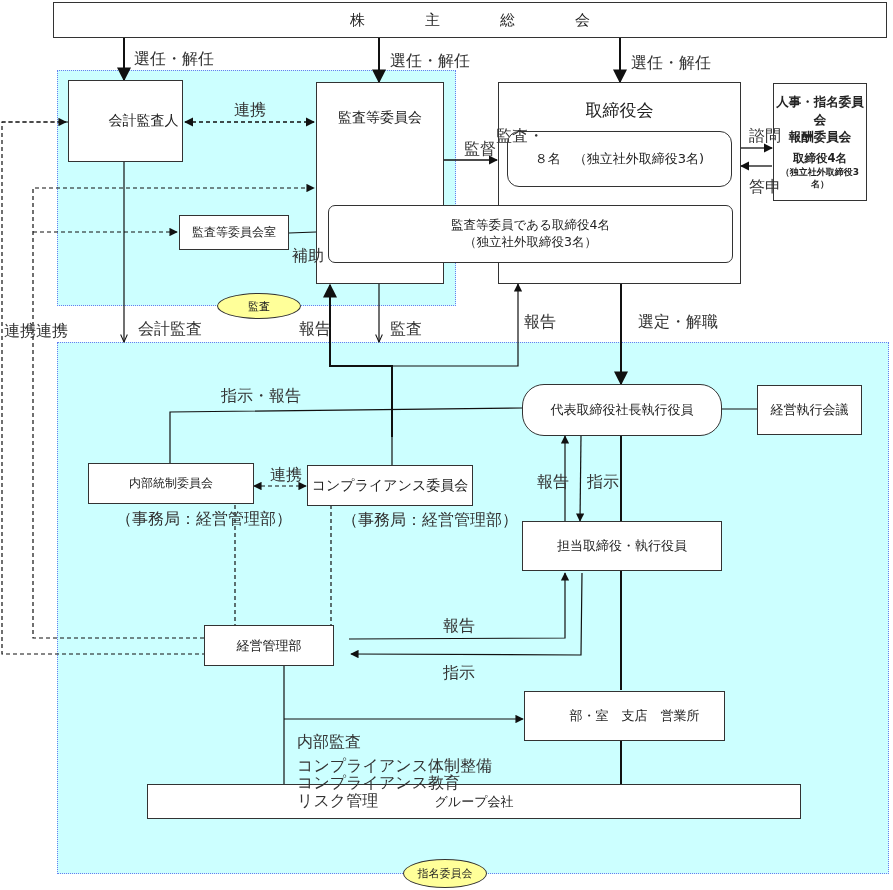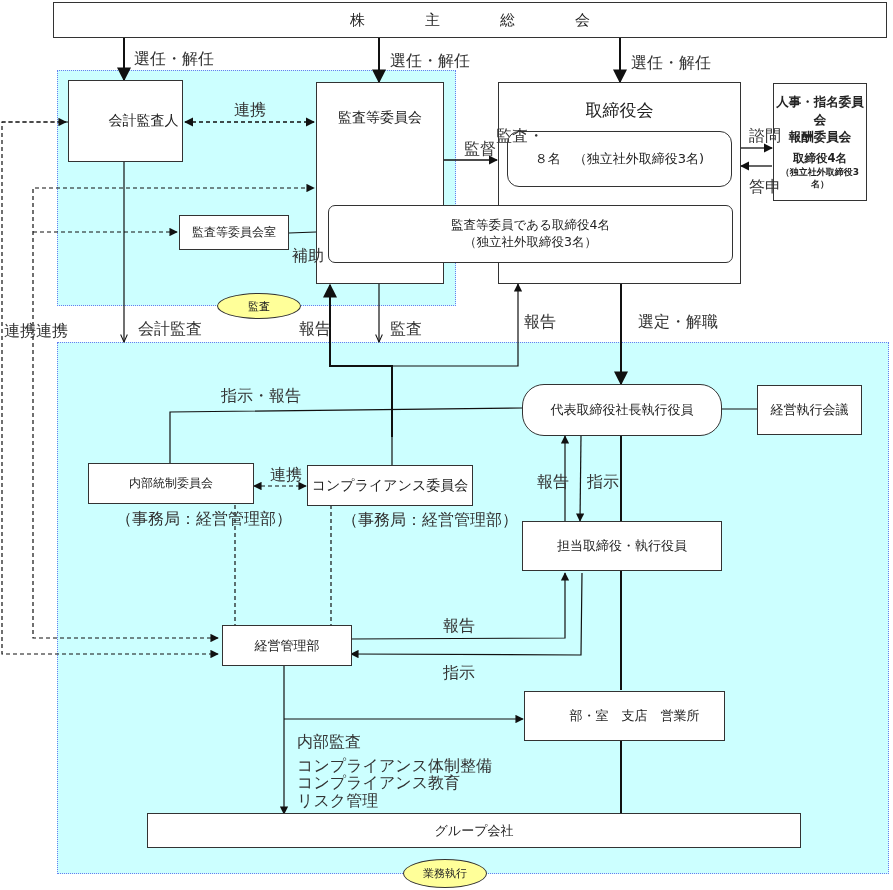--- a/index.html
+++ b/index.html
@@ -112,47 +112,47 @@
   <span>人事・指名委員会</span>
   <span>報酬委員会</span>
   <span style="font-size:11.5px;margin-top:4px;">取締役4名</span>
   <span style="font-size:9px;">（独立社外取締役3名）</span>
 </div>
 
 <div class="oval" style="left:217px;top:293px;width:84px;height:26px;">
   <span>監査</span>
 </div>
 <div class="oval" style="left:403px;top:859px;width:84px;height:29px;">
-  <span>業務執行</span>
+  <span>指名委員会</span>
 </div>
 
 <div class="box" style="left:522px;top:384px;width:200px;height:52px;font-size:13px;border-radius:22px;">
   <span>代表取締役社長執行役員</span>
 </div>
 <div class="box" style="left:757px;top:385px;width:105px;height:50px;font-size:13px;">
   <span>経営執行会議</span>
 </div>
 <div class="box" style="left:88px;top:463px;width:166px;height:41px;font-size:12px;">
   <span>内部統制委員会</span>
 </div>
 <div class="lbl" style="left:116px;top:510px;">（事務局：経営管理部）</div>
 <div class="box" style="left:307px;top:465px;width:166px;height:41px;font-size:14px;">
   <span>コンプライアンス委員会</span>
 </div>
 <div class="lbl" style="left:342px;top:511px;">（事務局：経営管理部）</div>
 <div class="box" style="left:522px;top:521px;width:200px;height:50px;font-size:13px;">
   <span>担当取締役・執行役員</span>
 </div>
-<div class="box" style="left:222px;top:625px;width:130px;height:41px;font-size:13px;align-items:center;">
+<div class="box" style="left:204px;top:625px;width:130px;height:41px;font-size:13px;align-items:center;">
   <span>経営管理部</span>
 </div>
 <div class="box" style="left:524px;top:691px;width:201px;height:50px;font-size:13px;padding-left:20px;">
   <span>部・室　支店　営業所</span>
 </div>
-<div class="box" style="left:147px;top:813px;width:654px;height:35px;font-size:13px;">
+<div class="box" style="left:147px;top:784px;width:654px;height:35px;font-size:13px;">
   <span>グループ会社</span>
 </div>
 
 <div class="lbl" style="left:134px;top:50px;">選任・解任</div>
 <div class="lbl" style="left:390px;top:52px;">選任・解任</div>
 <div class="lbl" style="left:631px;top:54px;">選任・解任</div>
 <div class="lbl" style="left:234px;top:101px;">連携</div>
 <div class="lbl" style="left:464px;top:127px;margin-left:32px;">監査・</div>
 <div class="lbl" style="left:464px;top:140px;">監督</div>
 <div class="lbl" style="left:749px;top:127px;">諮問</div>

